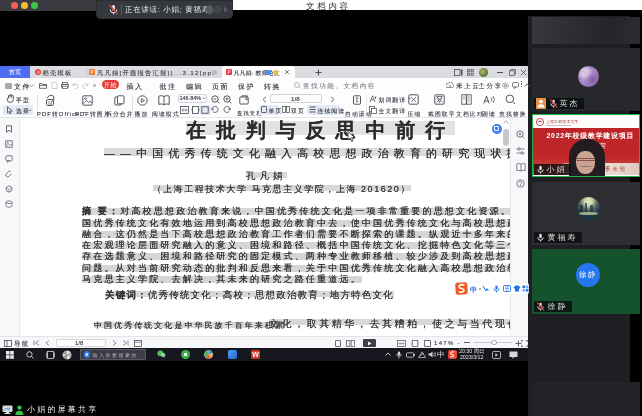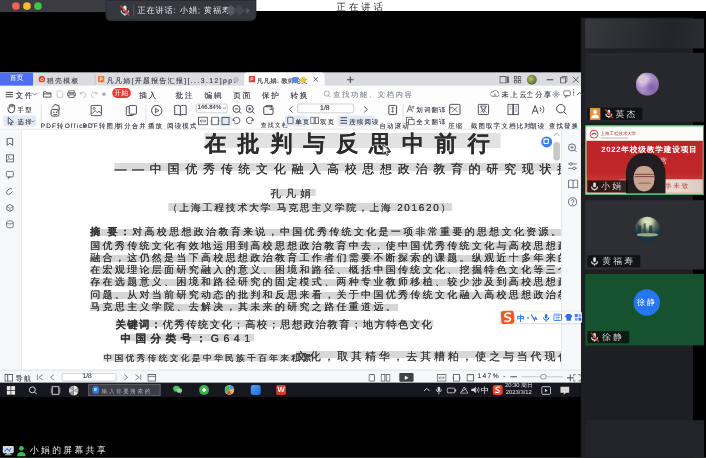--- a/index.html
+++ b/index.html
@@ -42,21 +42,21 @@
 .band11{background:linear-gradient(to bottom,transparent 2.2px,rgba(60,60,60,.19) 2.2px,rgba(60,60,60,.19) 9.9px,transparent 9.9px);width:fit-content}
 .band20{background:linear-gradient(to bottom,transparent 3.5px,rgba(60,60,60,.15) 3.5px,rgba(60,60,60,.15) 17.5px,transparent 17.5px);width:fit-content}
 
 #taskbar{left:0;top:347.5px;width:528px;height:13.5px;background:#16171f}
 
 #shareinfo{left:2px;top:403px;height:13px;display:flex;align-items:center;color:#e8e8e8;font-size:8px}
 </style></head>
 <body>
 
 <div class="abs" id="macbar"></div>
-<div class="abs" id="tmtitle">正在讲话</div>
+<div class="abs" id="tmtitle">文档内容</div>
 <div class="abs" id="tlbar">
   <div class="light" style="left:11px;background:#f45f57"></div>
   <div class="light" style="left:21px;background:#f8bd2f"></div>
   <div class="light" style="left:31px;background:#3ec544"></div>
 </div>
 <div class="abs" id="pill">
   <svg style="position:absolute;left:12px;top:4px" width="11" height="11" viewBox="0 0 11 11">
     <rect x="4" y="1" width="3" height="5.5" rx="1.5" fill="#e8e8e8"></rect>
     <path d="M2.2 5.5a3.3 3.3 0 0 0 6.6 0M5.5 8.8v1.6" stroke="#e8e8e8" stroke-width="1" fill="none"></path>
     <line x1="1.5" y1="1" x2="9.5" y2="10" stroke="#e23c35" stroke-width="1.4"></line>
@@ -434,21 +434,20 @@
   <div class="serif" id="abstract" style="position:absolute;left:62px;top:88.9px;font-size:9.1px;line-height:11.27px;color:#333;letter-spacing:2.1px;white-space:nowrap">
    <div><b>摘  要：</b>对高校思想政治教育来说，中国优秀传统文化是一项非常重要的思想文化资源。然而，如何将中</div>
    <div>国优秀传统文化有效地运用到高校思想政治教育中去，使中国优秀传统文化与高校思想政治教育实现深度</div>
    <div>融合，这仍然是当下高校思想政治教育工作者们需要不断探索的课题。纵观近十多年来的相关研究，多集中</div>
    <div>在宏观理论层面研究融入的意义、困境和路径、概括中国传统文化、挖掘特色文化等三个方面。目前的研究还</div>
    <div>存在选题意义、困境和路径研究的固定模式、两种专业教师移植、较少涉及到高校思想政治教育的具体课程等</div>
    <div>问题。从对当前研究动态的批判和反思来看，关于中国优秀传统文化融入高校思想政治教育的研究还面临着诸</div>
    <div>马克思主义学院、去解决，其未来的研究之路任重道远。</div>
   </div>
   <div class="serif band9" style="position:absolute;left:85px;top:171px;font-size:9.5px;letter-spacing:1.2px;color:#333;white-space:nowrap"><b>关键词：</b>优秀传统文化；高校；思想政治教育；地方特色文化</div>
-  <div class="serif band9" style="position:absolute;left:89.5px;top:184.9px;font-size:9.7px;letter-spacing:4px;color:#333;white-space:nowrap"><b>中国分类号：</b>G641</div>
   <div class="serif band9" style="position:absolute;left:74px;top:202.1px;font-size:8px;letter-spacing:2.05px;color:#3a3a3a;white-space:nowrap">中国优秀传统文化是中华民族千百年来积累</div>
   <div class="serif band9" style="position:absolute;left:249px;top:199.4px;font-size:10px;letter-spacing:2.55px;color:#3a3a3a;white-space:nowrap">文化，取其精华，去其糟粕，使之与当代现代文明</div>
 
   <div style="position:absolute;left:471.5px;top:6px;width:10px;height:10px;border-radius:50%;background:#3d7ef7"></div>
   <div style="position:absolute;left:474px;top:8.5px;width:5px;height:5px;border:1px solid #fff;border-radius:1px"></div>
 
   <svg style="position:absolute;left:327px;top:13px" width="9" height="12" viewBox="0 0 9 12">
         <path d="M1 0.5 L1 9 L3.2 7 L4.6 10.5 L6 9.9 L4.7 6.6 L7.6 6.4 Z" fill="#fff" stroke="#333" stroke-width="0.8"></path>
       </svg>
 

